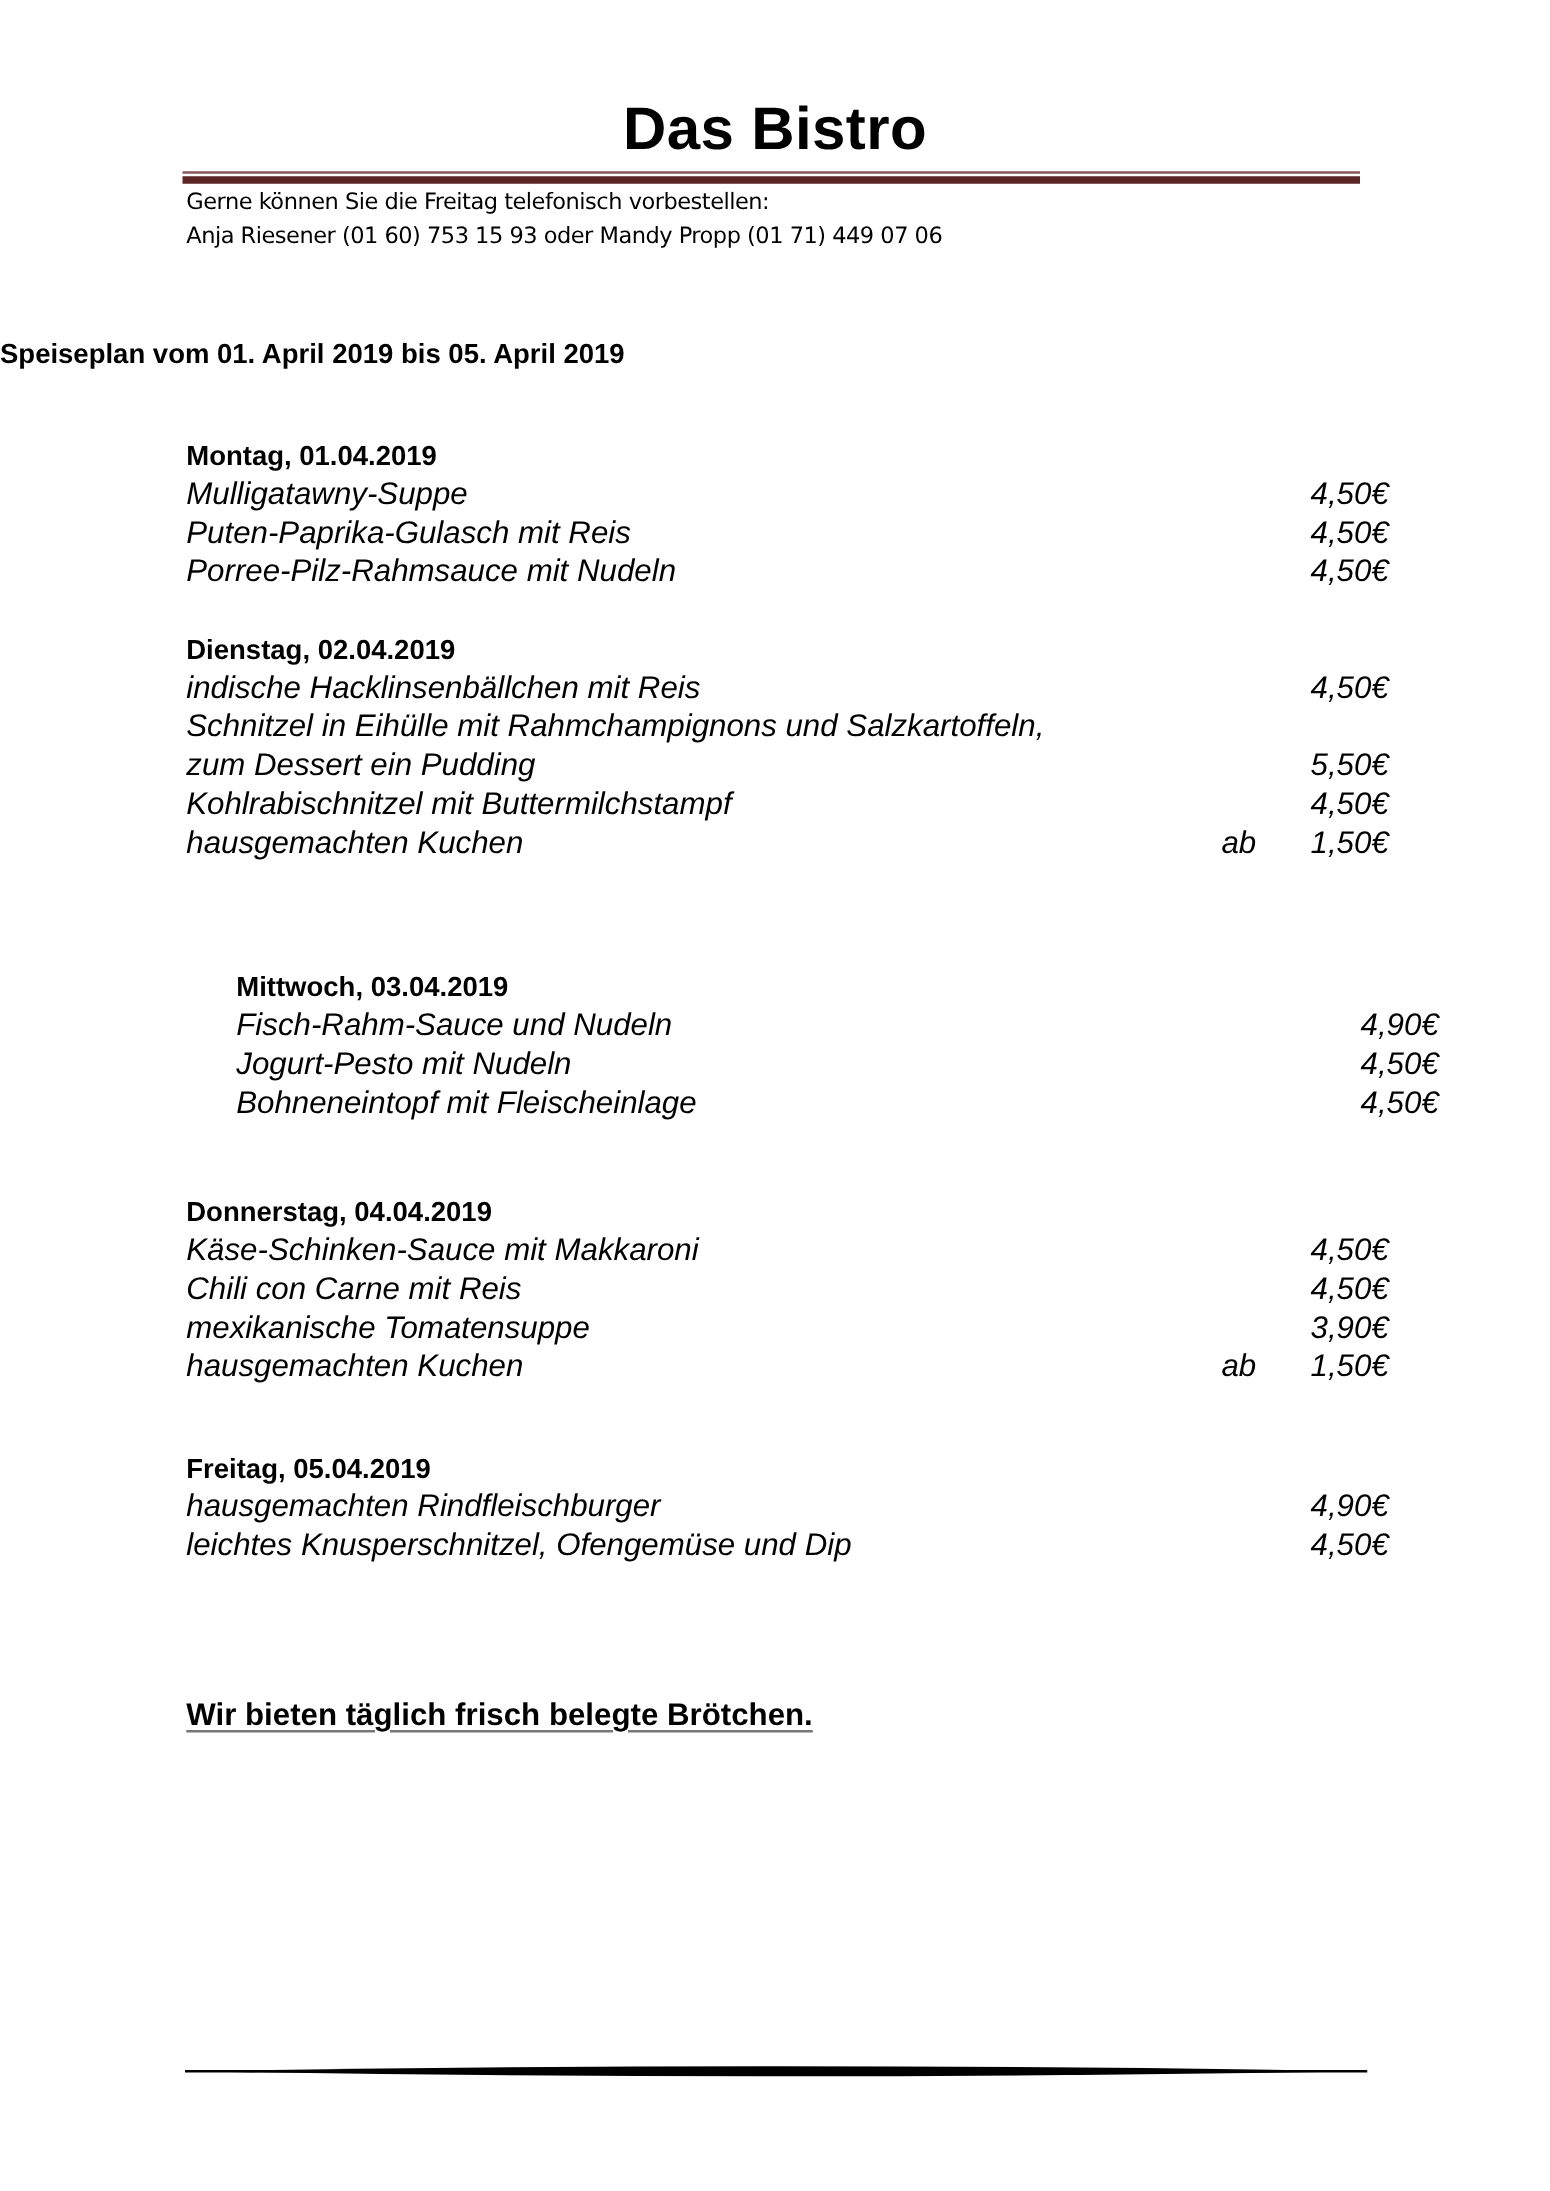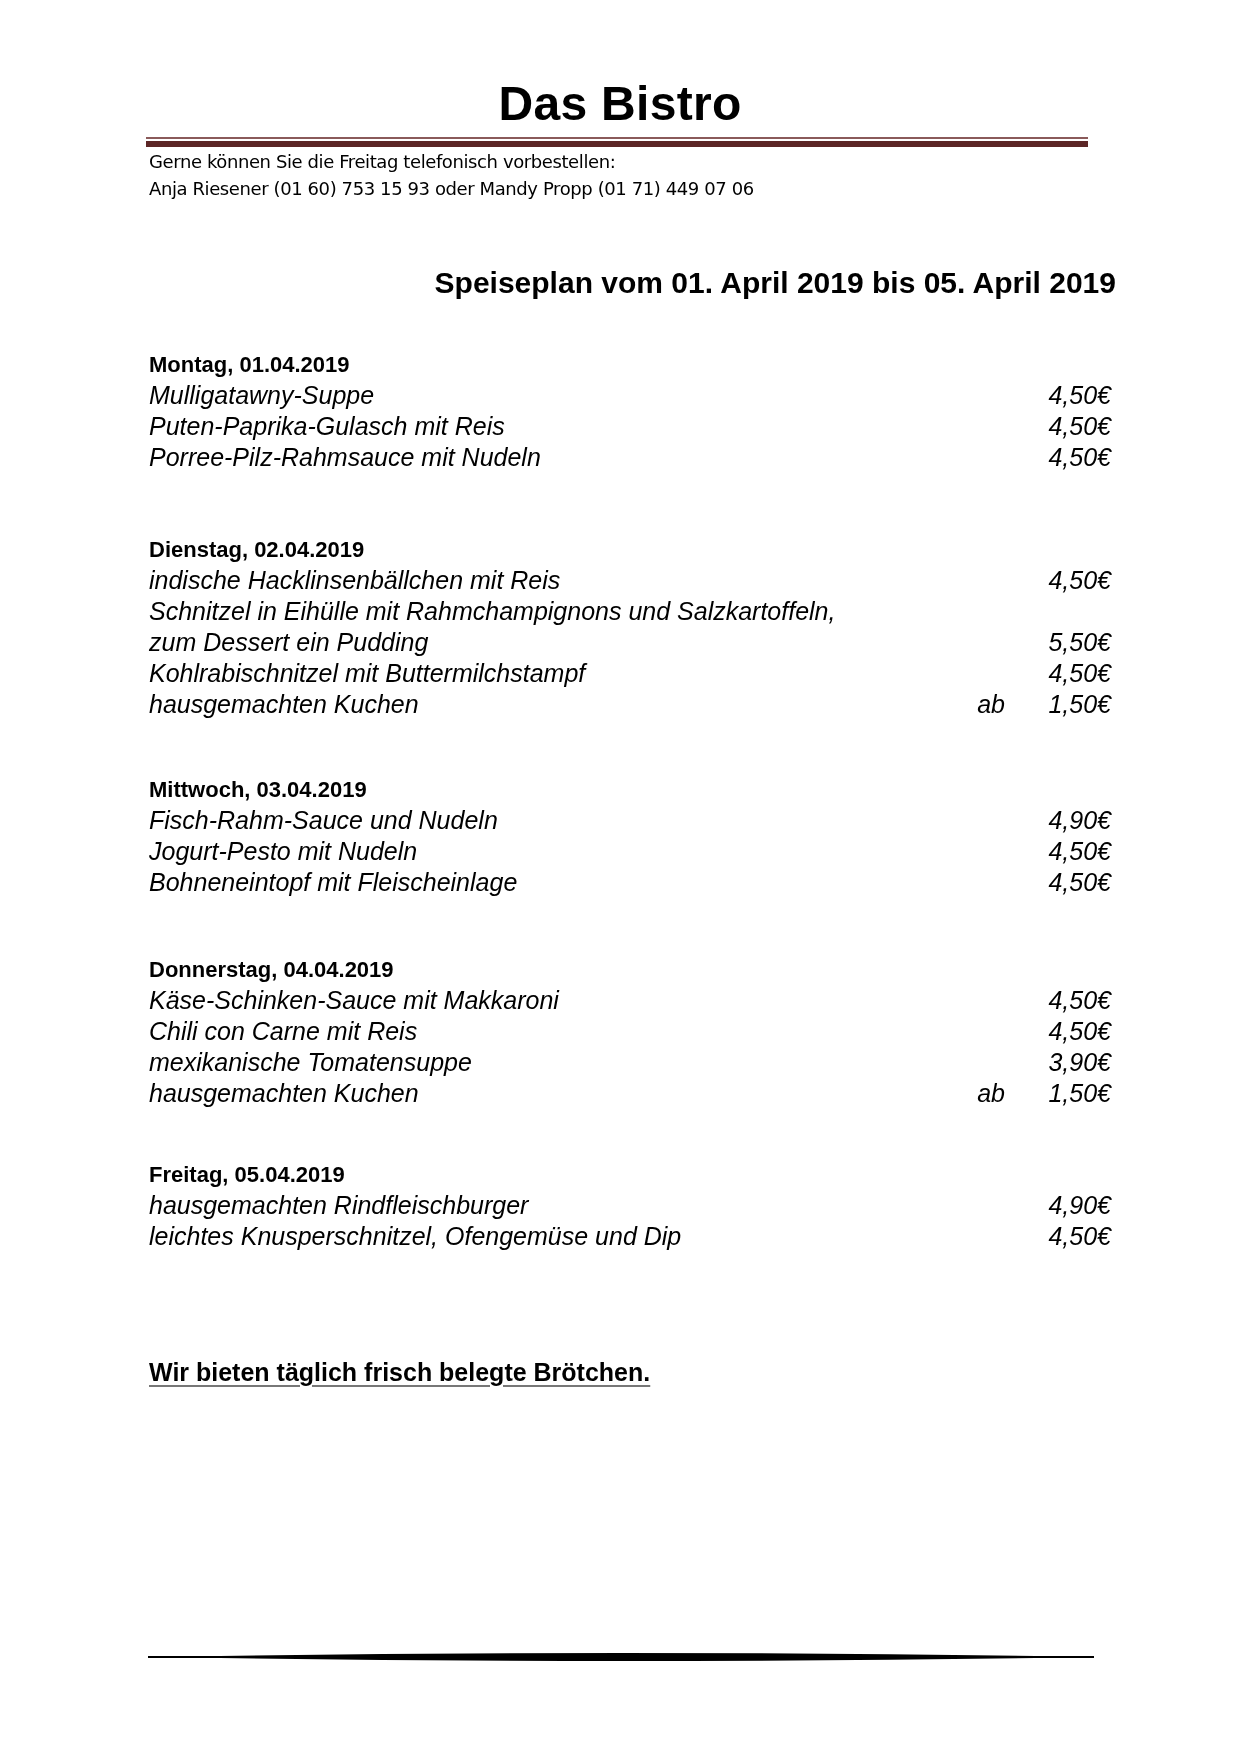--- a/index.html
+++ b/index.html
@@ -55,22 +55,22 @@
       font-size: 18px;
       line-height: 27px;
       letter-spacing: -0.4px;
     }
     .contact div { white-space: nowrap; }
     .plan-heading {
       position: absolute;
       left: 0;
       width: 1116px;
       top: 264px;
-      text-align: right;
-      font-size: 30px;
+      text-align: left;
+      font-size: 22px;
       font-weight: bold;
       line-height: 38px;
     }
     .day {
       position: absolute;
       left: 149px;
       width: 962px;
     }
     .day-title {
       font-size: 22px;
@@ -136,21 +136,21 @@
   <div class="row">
     <span class="name">Puten-Paprika-Gulasch mit Reis</span>
     <span class="price">4,50€</span>
   </div>
   <div class="row">
     <span class="name">Porree-Pilz-Rahmsauce mit Nudeln</span>
     <span class="price">4,50€</span>
   </div>
 </div>
 
-<div class="day" style="top:534px;">
+<div class="day" style="top:504px;">
   <div class="day-title">Dienstag, 02.04.2019</div>
   <div class="row">
     <span class="name">indische Hacklinsenbällchen mit Reis</span>
     <span class="price">4,50€</span>
   </div>
   <div class="row">
     <span class="name">Schnitzel in Eihülle mit Rahmchampignons und Salzkartoffeln,</span>
     <span class="price"></span>
   </div>
   <div class="row">
@@ -161,21 +161,21 @@
     <span class="name">Kohlrabischnitzel mit Buttermilchstampf</span>
     <span class="price">4,50€</span>
   </div>
   <div class="row">
     <span class="name">hausgemachten Kuchen</span>
     <span class="prefix">ab</span>
     <span class="price">1,50€</span>
   </div>
 </div>
 
-<div class="day" style="top:774px;">
+<div class="day" style="top:774px;margin-left:40px;">
   <div class="day-title">Mittwoch, 03.04.2019</div>
   <div class="row">
     <span class="name">Fisch-Rahm-Sauce und Nudeln</span>
     <span class="price">4,90€</span>
   </div>
   <div class="row">
     <span class="name">Jogurt-Pesto mit Nudeln</span>
     <span class="price">4,50€</span>
   </div>
   <div class="row">

